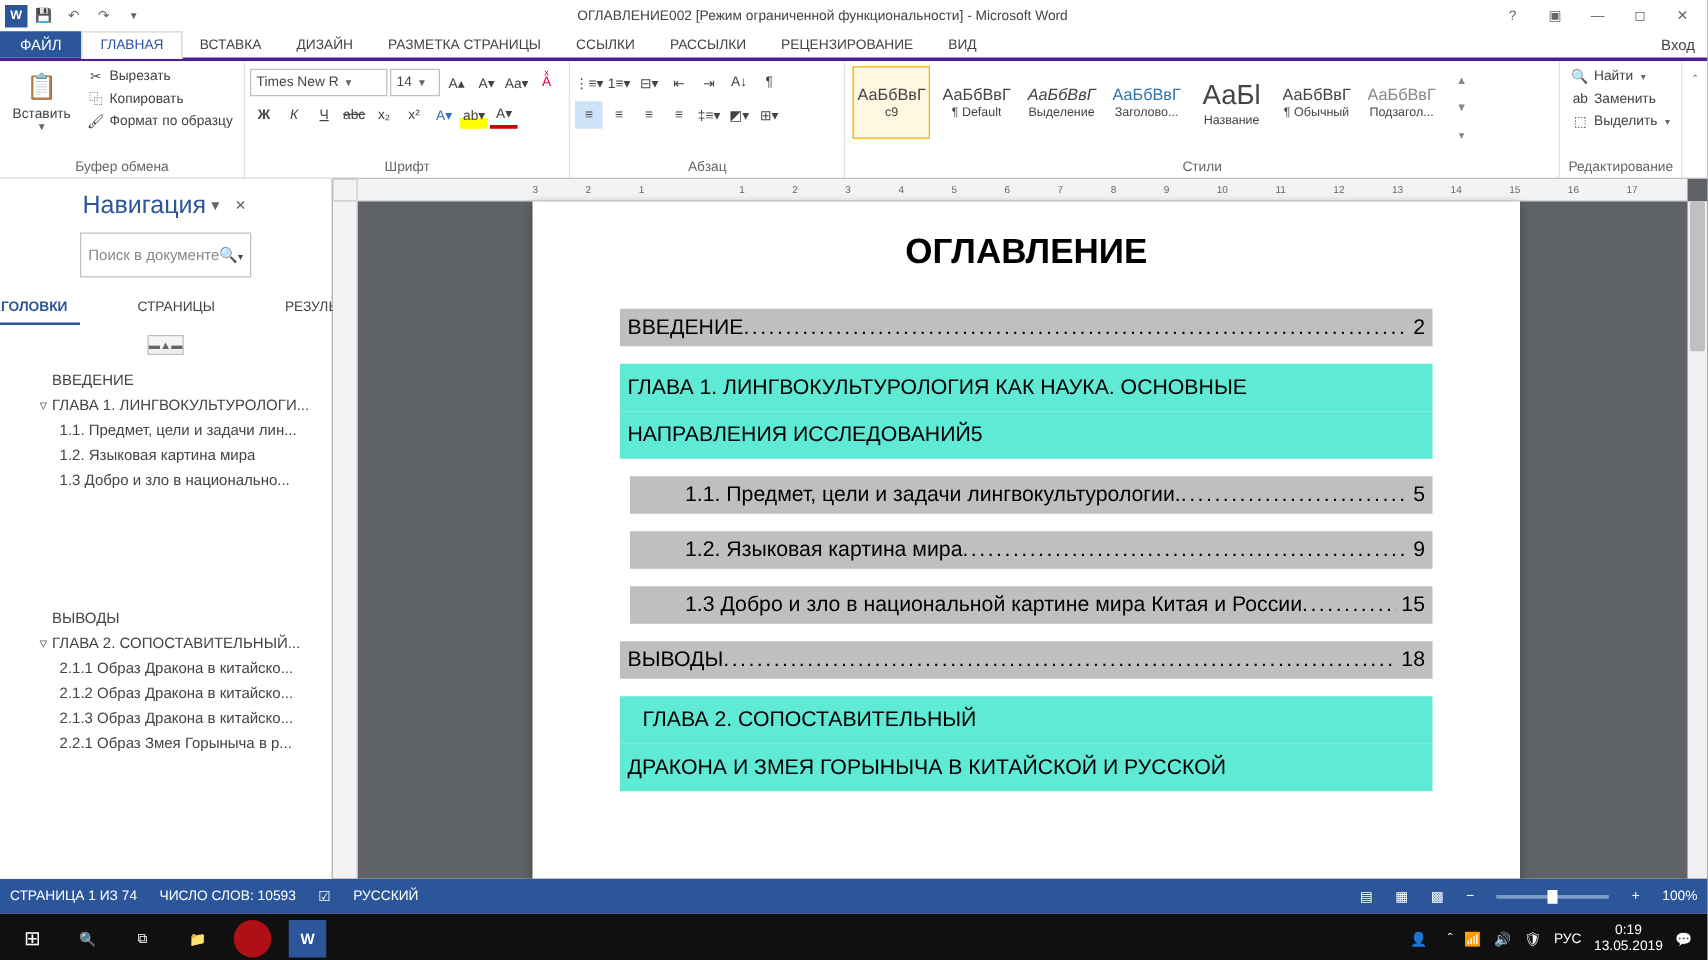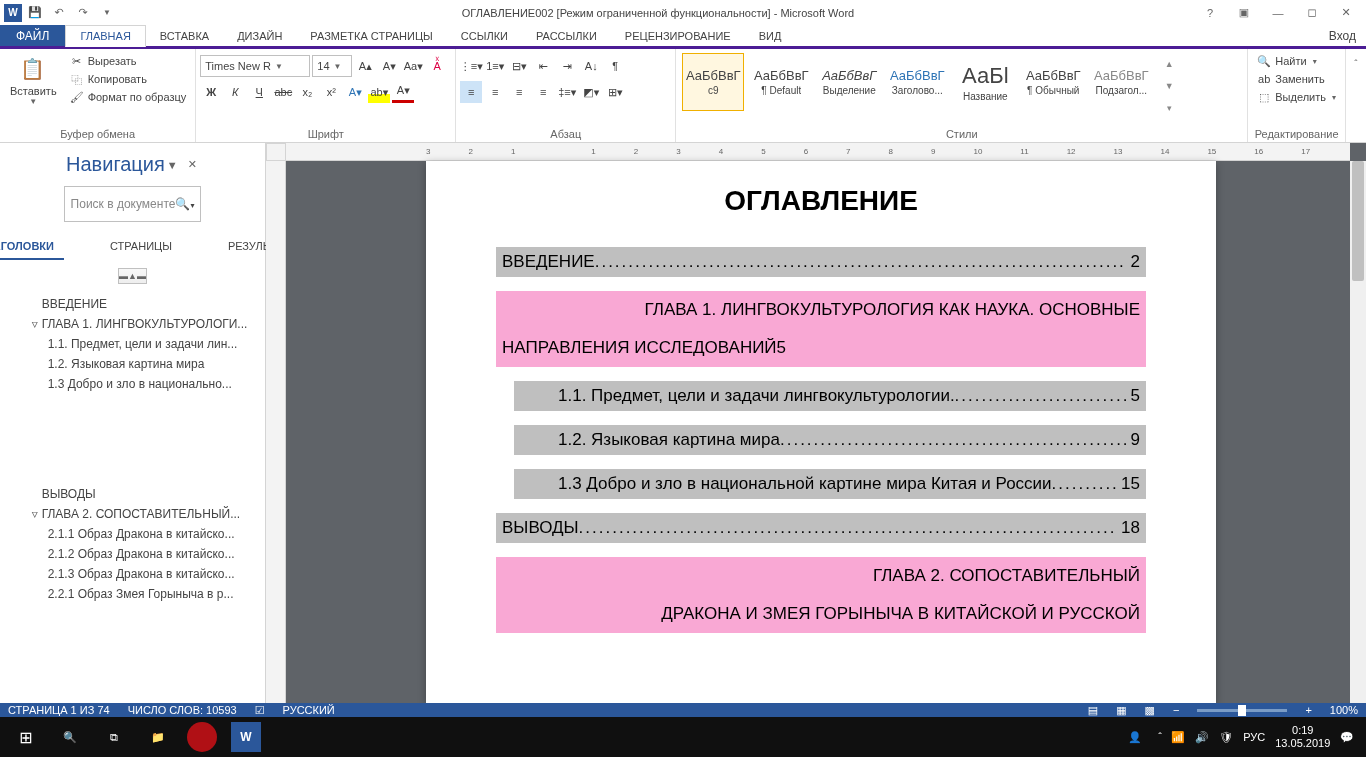--- a/index.html
+++ b/index.html
@@ -63,29 +63,29 @@
 .docarea { flex: 1; background: #5f6368; position: relative; overflow: hidden; }
 .docarea .ruler-corner { position: absolute; top: 0; left: 0; width: 20px; height: 18px; background: #f3f3f3; border: 1px solid #d4d4d4; }
 .docarea .vruler { position: absolute; top: 18px; left: 0; width: 20px; bottom: 0; background: #f3f3f3; border-right: 1px solid #d4d4d4; }
 .docarea .hruler { position: absolute; top: 0; left: 20px; right: 16px; height: 18px; background: #f3f3f3; border-bottom: 1px solid #d4d4d4; font-size: 8px; color: #666; display: flex; align-items: center; padding-left: 140px; gap: 38px; }
 .docarea .hruler span { display: inline-block; }
 .docarea .scroll-v { position: absolute; top: 18px; right: 0; width: 16px; bottom: 0; background: #f0f0f0; }
 .docarea .scroll-v .thumb { position: absolute; top: 0; left: 2px; right: 2px; height: 120px; background: #c0c0c0; border-radius: 2px; }
 .docarea .page { position: absolute; top: 18px; left: 160px; width: 790px; bottom: 0; background: #fff; box-shadow: 0 2px 8px rgba(0,0,0,.3); padding: 24px 70px; font-family: 'Times New Roman', serif; font-size: 18px; color: #000; }
 .docarea .page .doctitle { text-align: center; font-weight: bold; font-size: 28px; margin-bottom: 30px; }
 .docarea .page .tocline { background: #bfbfbf; padding: 3px 6px; margin: 14px 0; display: flex; font-size: 17px; line-height: 1.4; }
-.docarea .page .tocline.l2 { margin-left: 18px; padding-left: 44px; }
+.docarea .page .tocline.l2 { margin-left: 8px; padding-left: 44px; }
 .docarea .page .tocline .txt { white-space: nowrap; }
 .docarea .page .tocline .dots { flex: 1; overflow: hidden; letter-spacing: 2px; color: #000; white-space: nowrap; position: relative; }
 .docarea .page .tocline .dots::after { content: "...................................................................................................................................."; position: absolute; left: 0; }
 .docarea .page .tocline .pg { padding-left: 4px; }
-.docarea .page .tocblock { background: #f9a8d4; padding: 3px 6px; margin: 14px 0; font-size: 17px; line-height: 1.9; text-align: right; }
-
-
-.statusbar { height: 14px; background: #2b579a; color: #fff; display: flex; align-items: center; font-size: 11px; padding: 0 8px; gap: 18px; }
+.docarea .page .tocblock { background: #5eead4; padding: 3px 6px; margin: 14px 0; font-size: 17px; line-height: 1.9; }
+
+
+.statusbar { height: 28px; background: #2b579a; color: #fff; display: flex; align-items: center; font-size: 11px; padding: 0 8px; gap: 18px; }
 .statusbar .sbtn { cursor: pointer; display: flex; align-items: center; gap: 4px; }
 .statusbar .spacer { flex: 1; }
 .statusbar .zoom-slider { width: 90px; height: 3px; background: #7a9cc6; position: relative; }
 .statusbar .zoom-slider .knob { position: absolute; left: 45%; top: -4px; width: 8px; height: 11px; background: #fff; }
 
 
 .taskbar { height: 40px; background: #101010; display: flex; align-items: center; padding: 0 4px; color: #fff; font-size: 11px; }
 .taskbar .tbtn { width: 44px; height: 40px; display: flex; align-items: center; justify-content: center; cursor: pointer; }
 .taskbar .tbtn.win { font-size: 16px; }
 .taskbar .tbtn.app { position: relative; }

